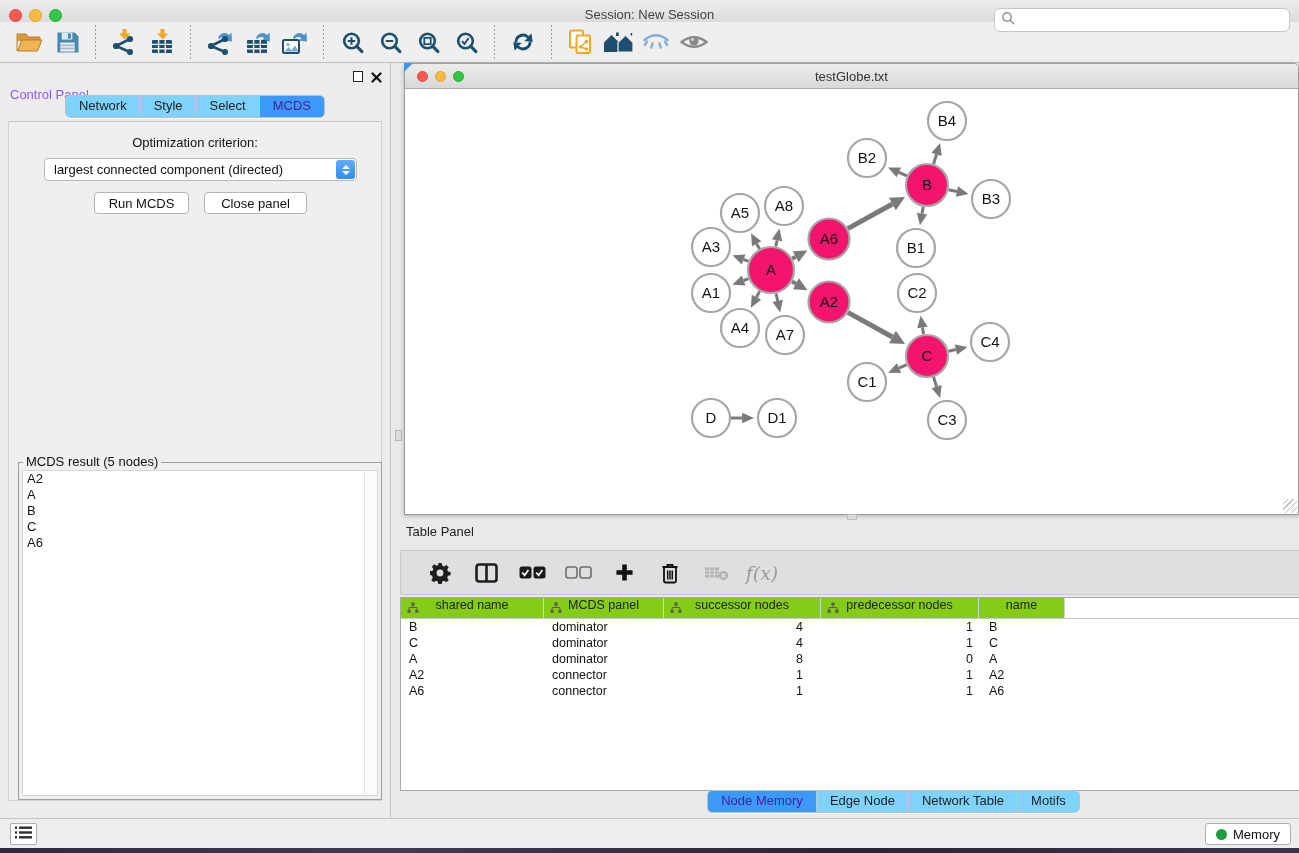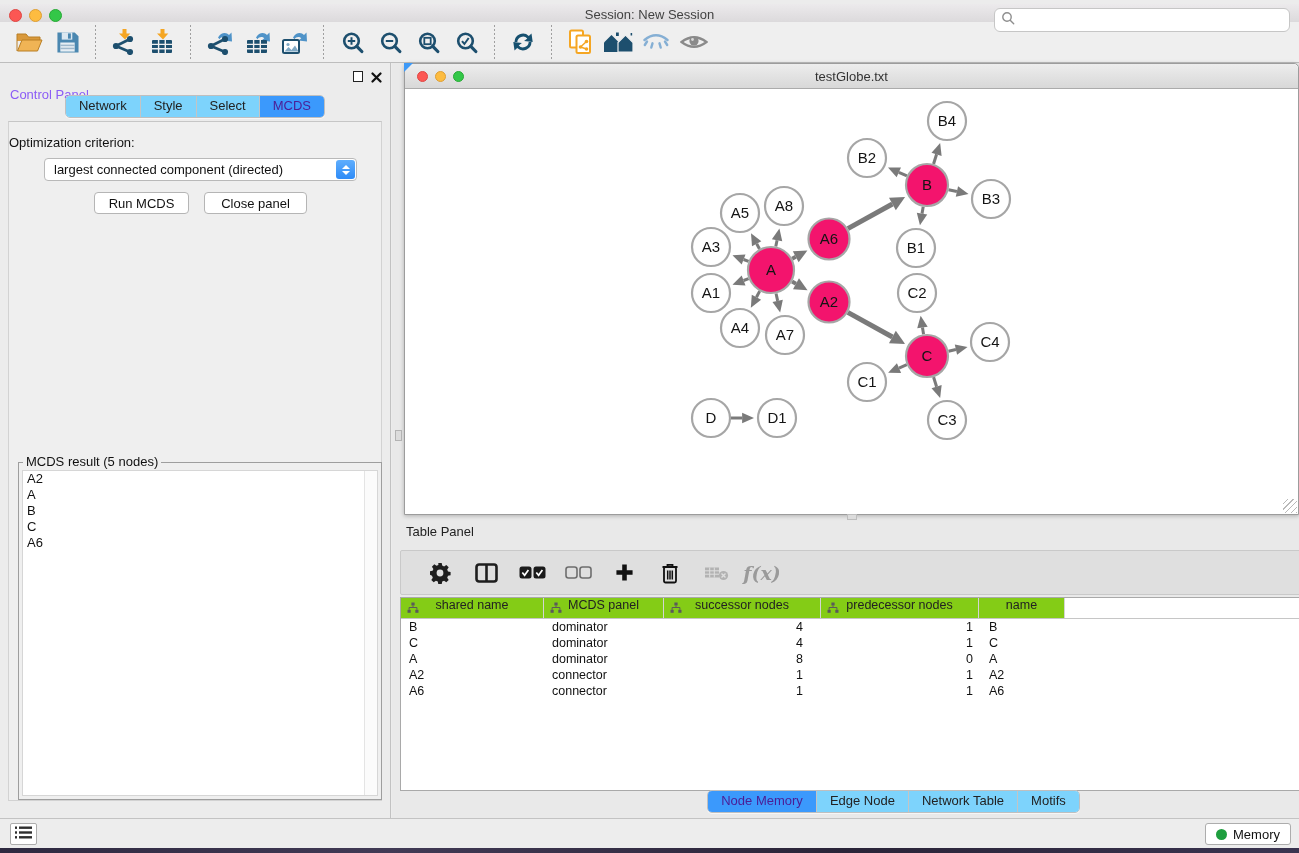--- a/index.html
+++ b/index.html
@@ -55,21 +55,21 @@
               background:#FDFDFD; box-shadow:0 1px 0 rgba(255,255,255,.6); }
   .seg-tabs .tab { padding:2px 13px 3px 13px; font-size:13px; color:#222; background:#7dd3fc;
                    border-right:1px solid #C4C4C4; line-height:16px; }
   .seg-tabs .tab:last-child { border-right:none; }
   .seg-tabs .tab.active { background:#3B99FC; color:#4c1d95; }
   .cp-tabs-row { position:absolute; left:0; right:0; top:32px; text-align:center; }
   .cp-content {
     position:absolute; left:8px; top:58px; width:374px; height:680px;
     background:#EFEFEF; border:1px solid #D2D2D2; border-top-color:#C6C6C6;
   }
-  .opt-label { position:absolute; left:0; right:0; top:13px; text-align:left; color:#111; }
+  .opt-label { position:absolute; left:0; right:0; top:13px; text-align:center; color:#111; }
   .dropdown {
     position:absolute; left:35px; top:36px; width:313px; height:23px;
     background:#FFFFFF; border:1px solid #B9B9B9; border-radius:4px;
   }
   .dropdown .val { position:absolute; left:9px; top:3px; font-size:13px; color:#111; }
   .dropdown .stepper {
     position:absolute; right:1px; top:1px; width:19px; height:19px; border-radius:3px;
     background:linear-gradient(#5FAEFD,#2E8BF7); display:flex; flex-direction:column;
     align-items:center; justify-content:center; gap:2px;
   }
@@ -126,21 +126,21 @@
   .h-split-handle { position:absolute; left:455px; top:451px; width:10px; height:6px;
                     background:#DCDCDC; border:1px solid #BDBDBD; }
   
   .tp-title { position:absolute; left:14px; top:461px; font-size:13px; color:#222; }
   .tp-ctrls { position:absolute; right:10px; top:461px; display:flex; gap:8px; align-items:center; }
   .tp-toolbar {
     position:absolute; left:8px; right:8px; top:487px; height:45px;
     background:#DFDFDF; border:1px solid #C9C9C9; border-radius:2px;
     display:flex; align-items:center; padding-left:16px; gap:0;
   }
-  .tp-toolbar .tbtn { margin:14px 6px;font-weight:bold; }
+  .tp-toolbar .tbtn { margin:14px 6px; }
   .fx { font-family:"DejaVu Serif", serif; font-style:italic; font-size:19px; color:#9A9A9A; }
   .tbl {
     position:absolute; left:8px; right:8px; top:534px; height:194px;
     background:#FFFFFF; border:1px solid #A9A9A9; overflow:hidden;
   }
   .tbl-header { display:flex; height:21px; border-bottom:1px solid #C6C6C6; }
   .tbl-hcell { position:relative; background:#84cc16; border-right:1px solid #D4D4D4;
                display:flex; align-items:flex-start; justify-content:center;
                font-size:12.5px; color:#222; }
   .tbl-hcell .hicon { position:absolute; left:6px; top:4px; }

